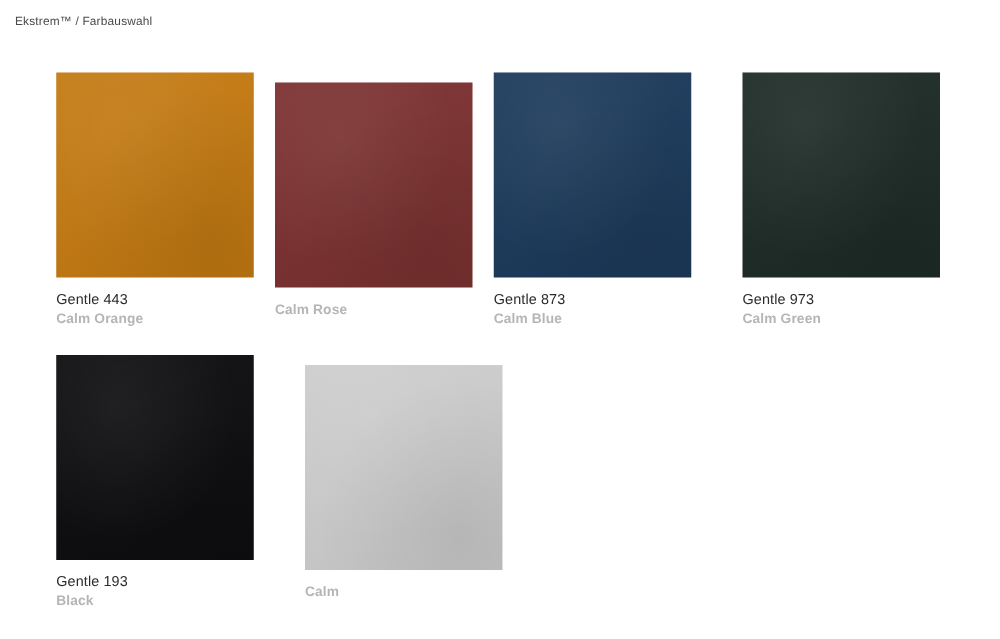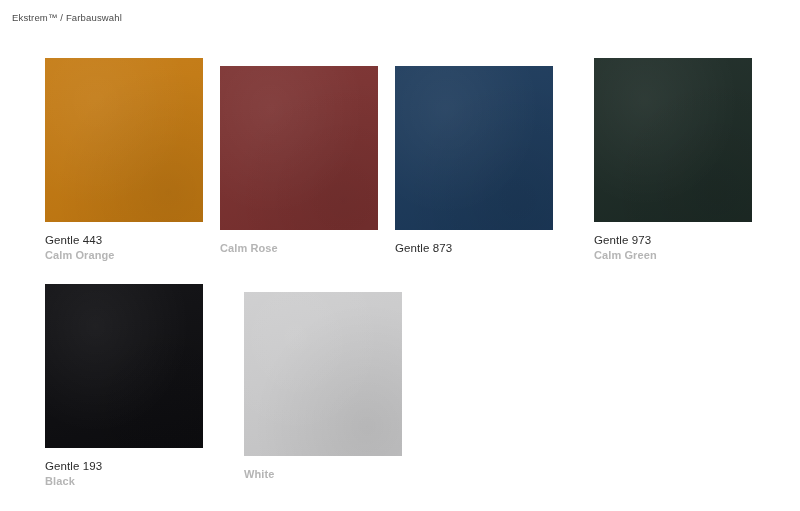--- a/index.html
+++ b/index.html
@@ -129,20 +129,21 @@
         <div class="swatch-chip" style="background-color: rgb(123, 49, 48);"></div>
         <div class="swatch-meta">
           <div class="swatch-desc">Calm Rose</div>
         </div>
       </div>
 
       <div class="swatch-cell">
         <div class="swatch-chip" style="background-color: rgb(28, 58, 91);"></div>
         <div class="swatch-meta">
           <div class="swatch-name">Gentle 873</div>
+          <div class="swatch-desc">Calm Blue</div>
         </div>
       </div>
 
       <div class="swatch-cell">
         <div class="swatch-chip" style="background-color: rgb(29, 43, 38);"></div>
         <div class="swatch-meta">
           <div class="swatch-name">Gentle 973</div>
           <div class="swatch-desc">Calm Green</div>
         </div>
       </div>
@@ -155,20 +156,20 @@
         <div class="swatch-chip" style="background-color: rgb(13, 13, 16);"></div>
         <div class="swatch-meta">
           <div class="swatch-name">Gentle 193</div>
           <div class="swatch-desc">Black</div>
         </div>
       </div>
 
       <div class="swatch-cell">
         <div class="swatch-chip" style="background-color: rgb(205, 205, 206);"></div>
         <div class="swatch-meta">
-          <div class="swatch-desc">White</div>
+          <div class="swatch-desc">Calm</div>
         </div>
       </div>
 
     </div>
 
   </div>
 </div>
 
 </body></html>

